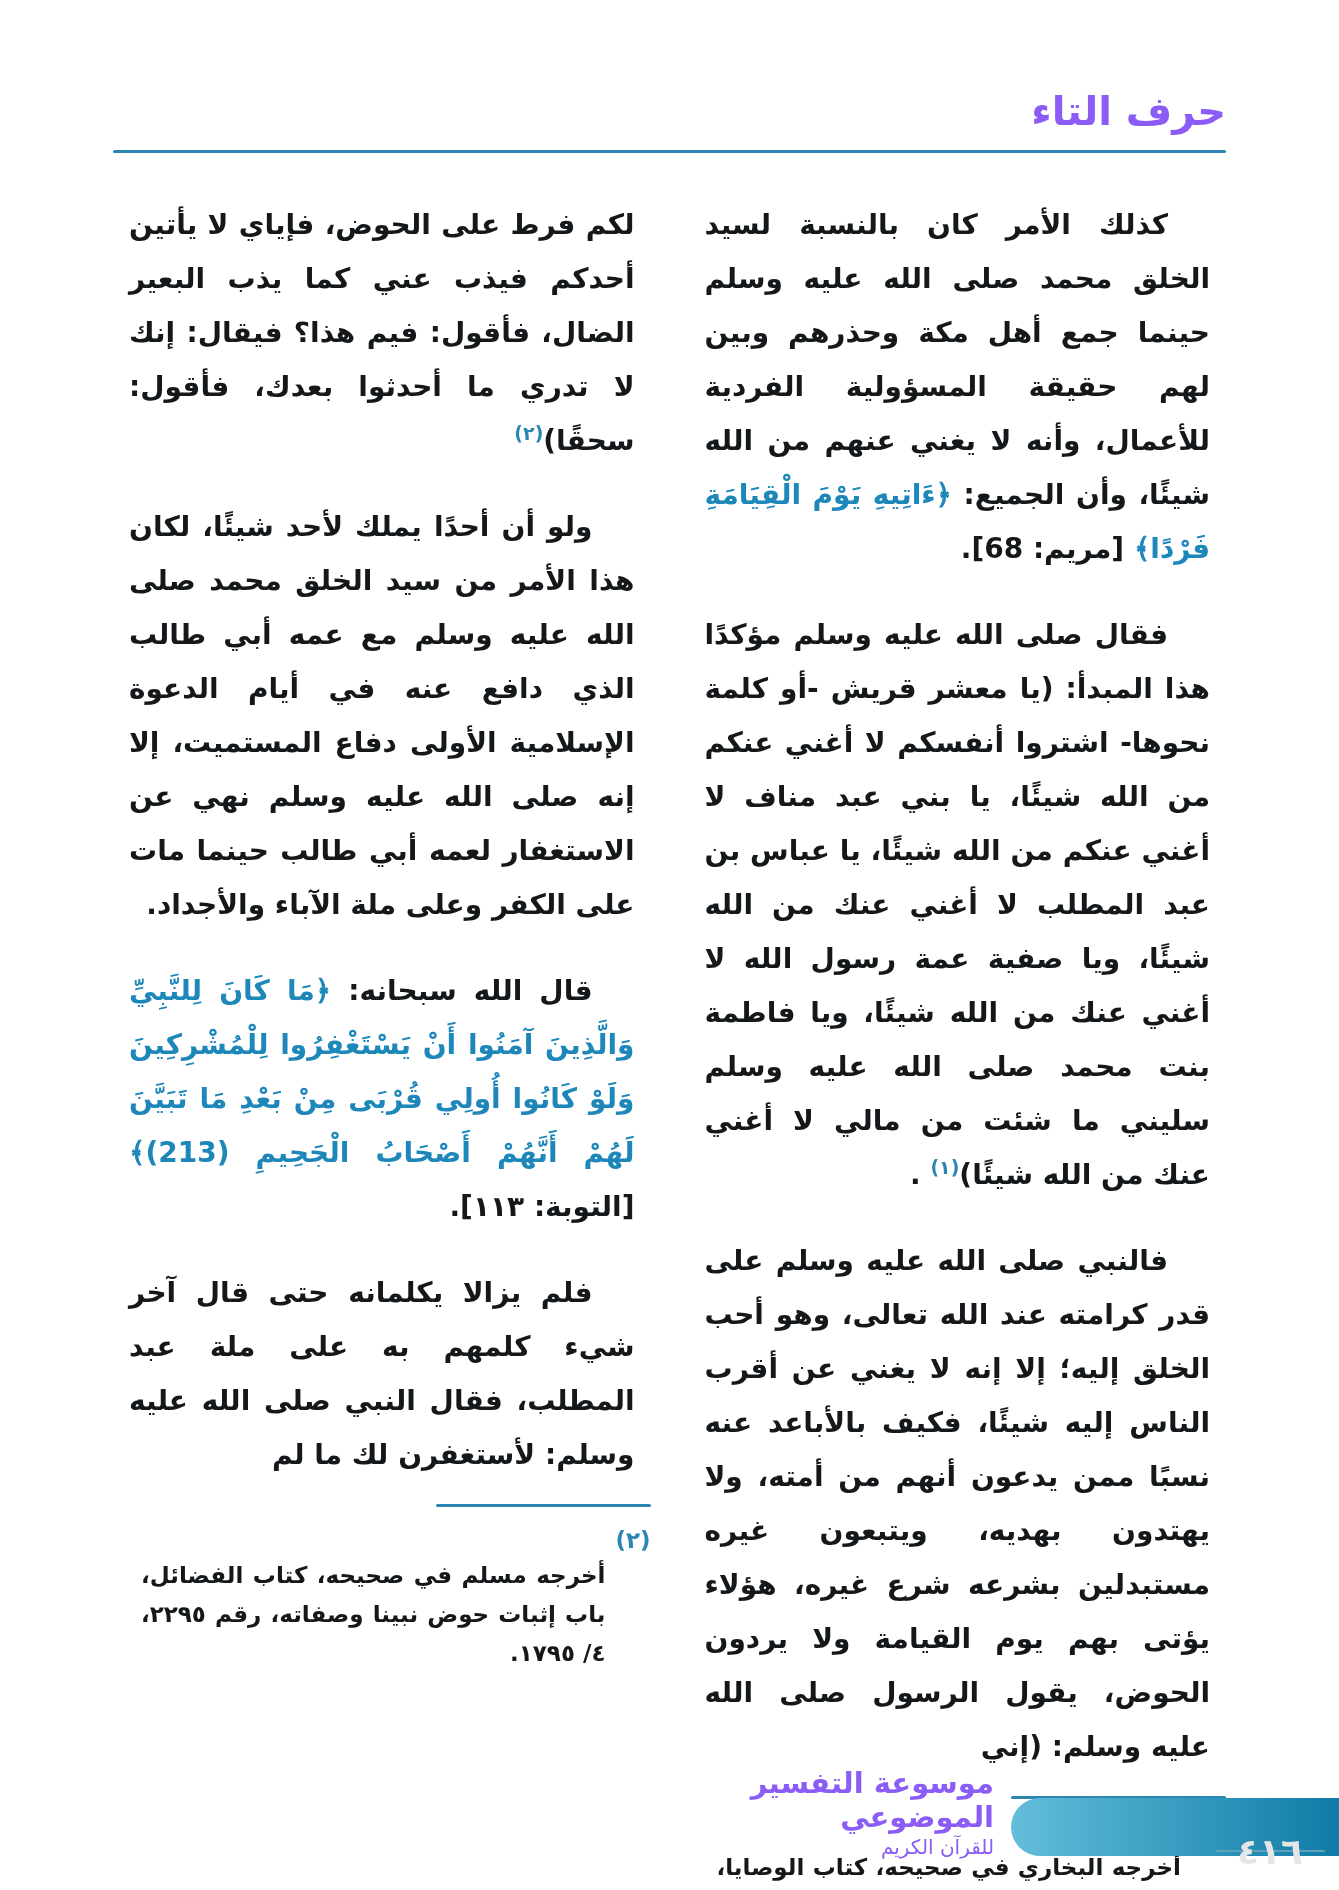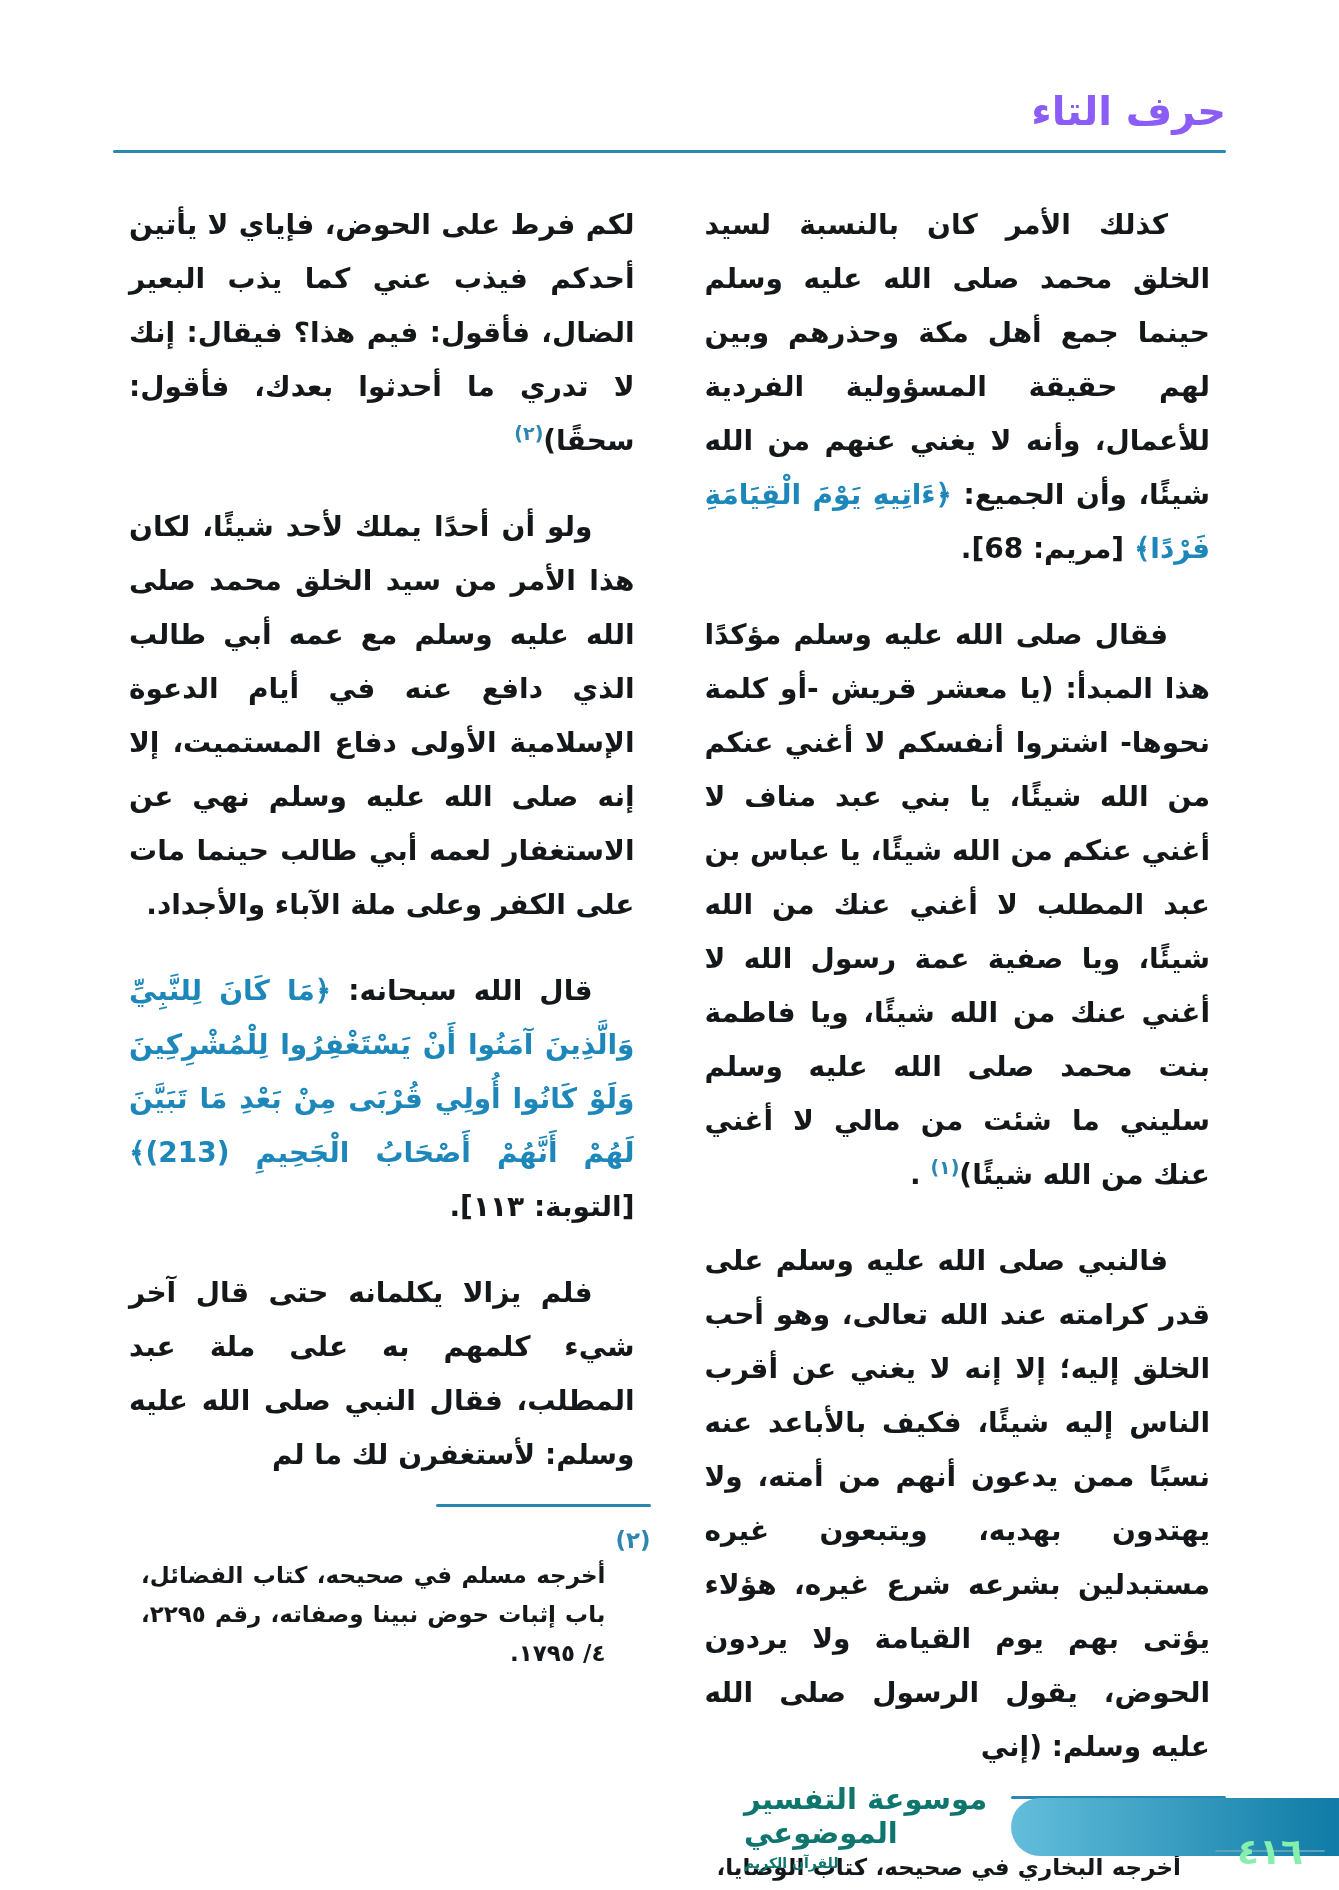--- a/index.html
+++ b/index.html
@@ -46,35 +46,35 @@
   }
   .footnote{
     display:flex;gap:10px;direction:rtl;
     font-size:23px;line-height:39px;font-weight:600;
     text-align:justify;margin:0;
   }
   .fn-marker{color:#2b86b2;font-weight:bold;white-space:nowrap;}
   .fn-text{flex:1;padding-left:28px;margin-top:35px;}
   
   .logo{
-    position:absolute;bottom:14px;right:345px;width:250px;
-    text-align:left;color:#0f766e;
+    position:absolute;bottom:30px;right:345px;width:250px;
+    text-align:right;color:#8b5cf6;
   }
   .logo-line1{font-size:29px;font-weight:bold;line-height:34px;}
-  .logo-line2{font-size:14px;font-weight:bold;line-height:26px;}
+  .logo-line2{font-size:20px;font-weight:normal;line-height:26px;}
   .page-band{
     position:absolute;bottom:34px;right:0;width:328px;height:58px;
     background:linear-gradient(to left,#0f7ba6,#63bedb);
     border-radius:29px 0 0 29px;
   }
   .page-number{
     position:absolute;top:4px;right:14px;bottom:4px;
     min-width:86px;
     background:#0d6e96;border-radius:14px;
-    color:#86efac;font-size:36px;font-weight:bold;
+    color:#e5e5e5;font-size:36px;font-weight:bold;
     display:flex;align-items:center;justify-content:center;
     padding:0 12px;
     box-shadow:0 0 0 2px rgba(255,255,255,.35) inset;
     margin-top:48px;
   }
 </style>
 </head>
 <body>
 
 <div class="page">

